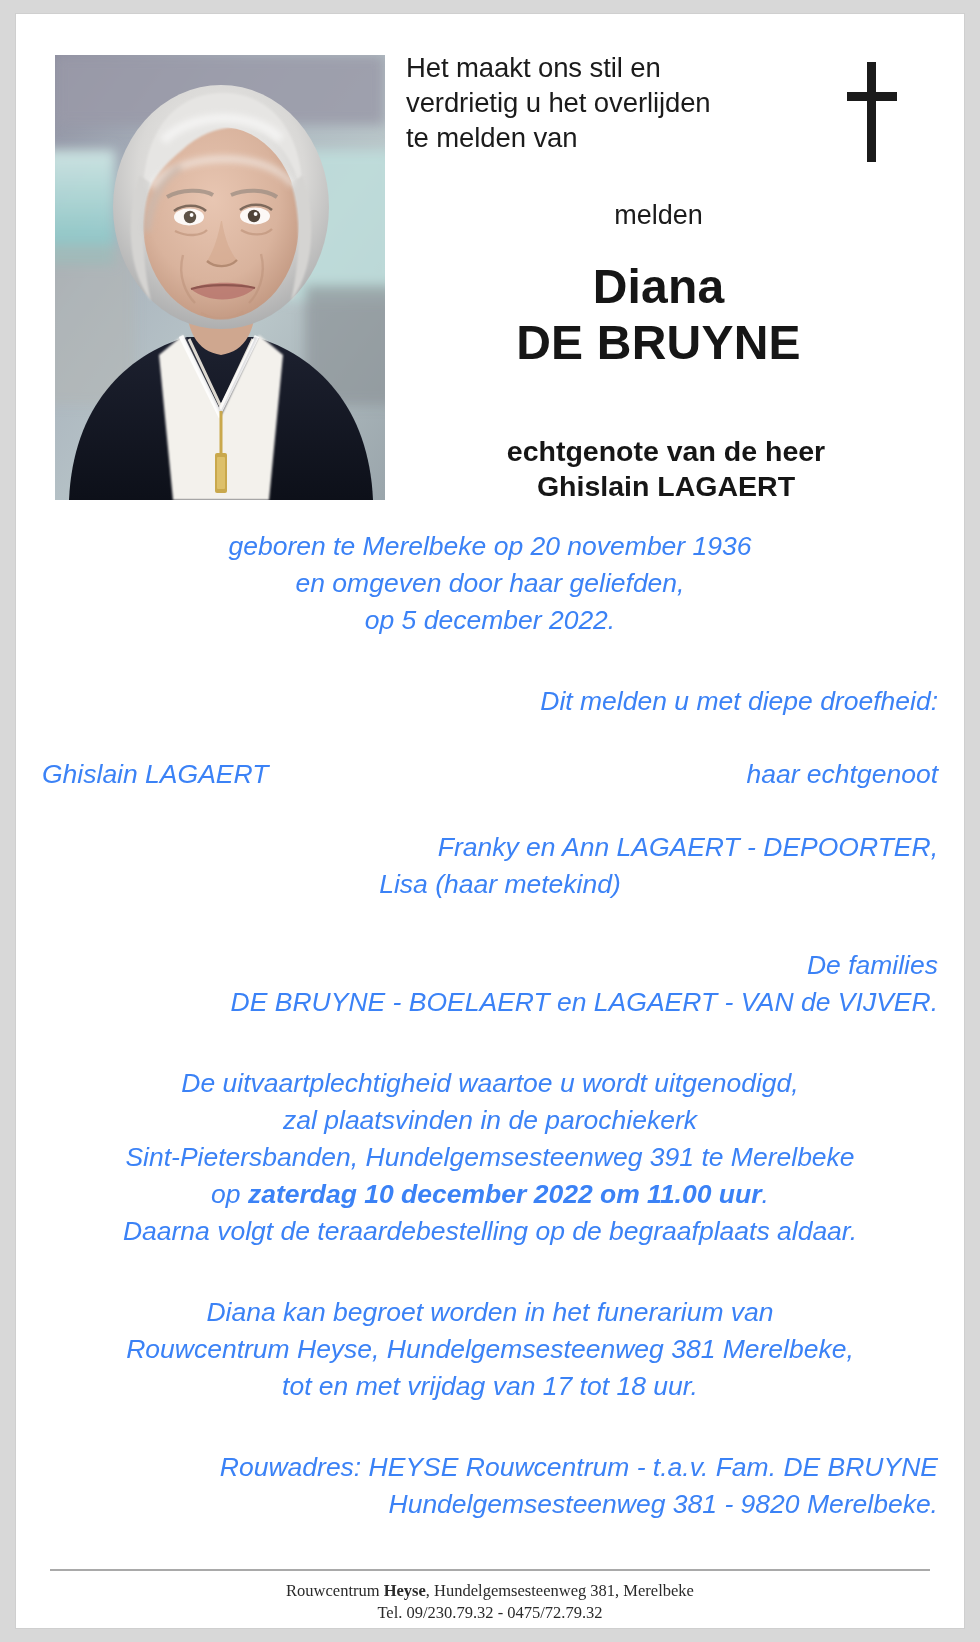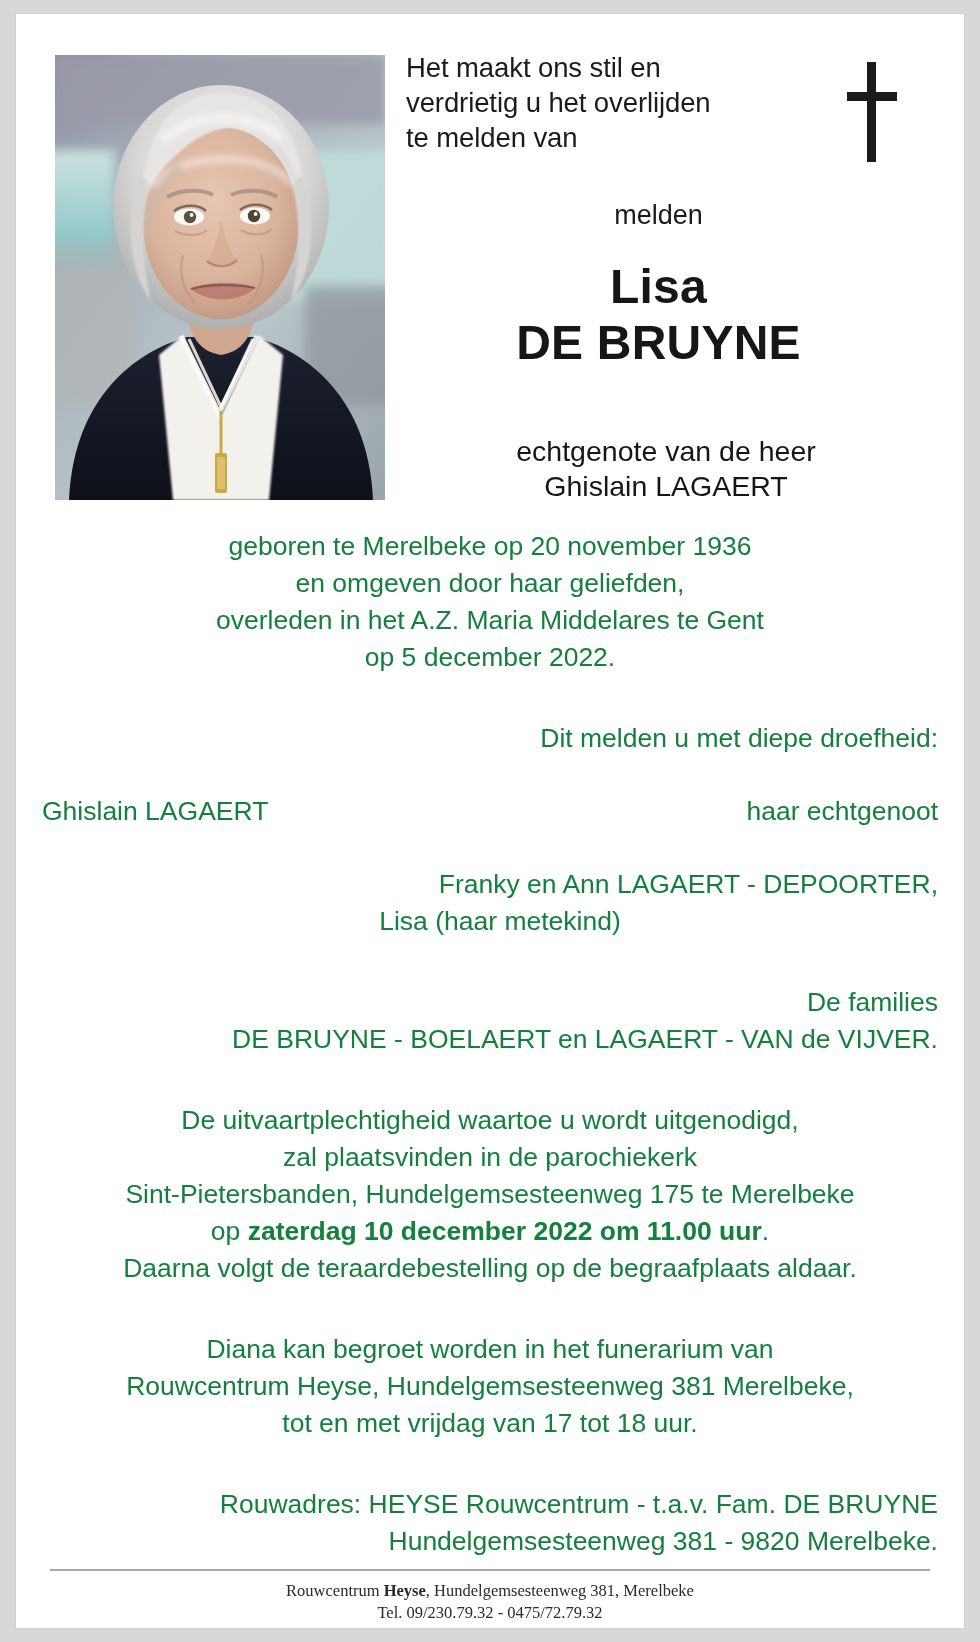--- a/index.html
+++ b/index.html
@@ -85,29 +85,30 @@
   .name-last  { font-size: 48px; line-height: 56px; }
 
   .spouse {
     position: absolute;
     left: 390px;
     top: 420px;
     width: 520px;
     text-align: center;
     font-size: 28.5px;
     line-height: 35px;
-    font-weight: normal;
+    font-weight: bold;
     color: #161616;
   }
 
   
   .body-wrap {
     position: relative;
     padding: 0 26px;
-    color: #15803d;
+    color: #3b82f6;
+    font-style: italic;
   }
 
   .block { font-size: 26.5px; line-height: 37px; }
   .center { text-align: center; }
   .left { text-align: right; }
   .sp-36 { height: 36px; }
   .sp-44 { height: 44px; }
 
   .rel-row {
     display: flex;
@@ -262,38 +263,37 @@
       <div class="cross">
         <svg width="60" height="100" viewBox="0 0 60 100" xmlns="http://www.w3.org/2000/svg">
           <rect x="25" y="0" width="9" height="100" fill="#1b1b1b"></rect>
           <rect x="5" y="30" width="50" height="9" fill="#1b1b1b"></rect>
         </svg>
       </div>
 
       <div class="mevrouw">melden</div>
 
       <div class="name-block">
-        <div class="name-first">Lisa</div>
+        <div class="name-first">Diana</div>
         <div class="name-last">DE BRUYNE</div>
       </div>
 
       <div class="spouse">
         <div>echtgenote van de heer</div>
         <div>Ghislain LAGAERT</div>
       </div>
     </div>
 
     <div class="body-wrap">
 
       <div class="sp-44"></div>
 
       <div class="block center">
         <div>geboren te Merelbeke op 20 november 1936</div>
         <div>en omgeven door haar geliefden,</div>
-        <div>overleden in het A.Z. Maria Middelares te Gent</div>
         <div>op 5 december 2022.</div>
       </div>
 
       <div class="sp-44"></div>
 
       <div class="block left">Dit melden u met diepe droefheid:</div>
 
       <div class="sp-36"></div>
 
       <div class="rel-row">
@@ -309,21 +309,21 @@
       <div class="sp-44"></div>
 
       <div class="block left">De families</div>
       <div class="block left">DE BRUYNE - BOELAERT en LAGAERT - VAN de VIJVER.</div>
 
       <div class="sp-44"></div>
 
       <div class="block center">
         <div>De uitvaartplechtigheid waartoe u wordt uitgenodigd,</div>
         <div>zal plaatsvinden in de parochiekerk</div>
-        <div>Sint-Pietersbanden, Hundelgemsesteenweg 175 te Merelbeke</div>
+        <div>Sint-Pietersbanden, Hundelgemsesteenweg 391 te Merelbeke</div>
         <div><span>op </span><b class="strong">zaterdag 10 december 2022 om 11.00 uur</b><span>.</span></div>
         <div>Daarna volgt de teraardebestelling op de begraafplaats aldaar.</div>
       </div>
 
       <div class="sp-44"></div>
 
       <div class="block center">
         <div>Diana kan begroet worden in het funerarium van</div>
         <div>Rouwcentrum Heyse, Hundelgemsesteenweg 381 Merelbeke,</div>
         <div>tot en met vrijdag van 17 tot 18 uur.</div>

